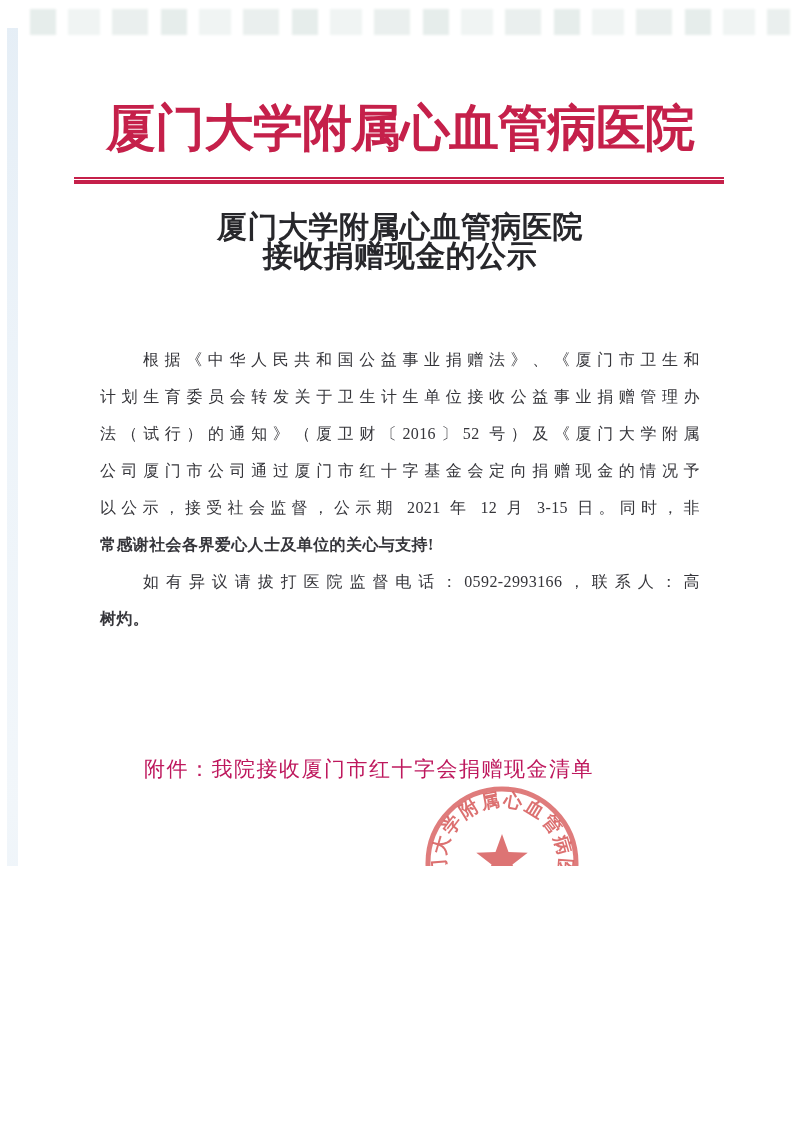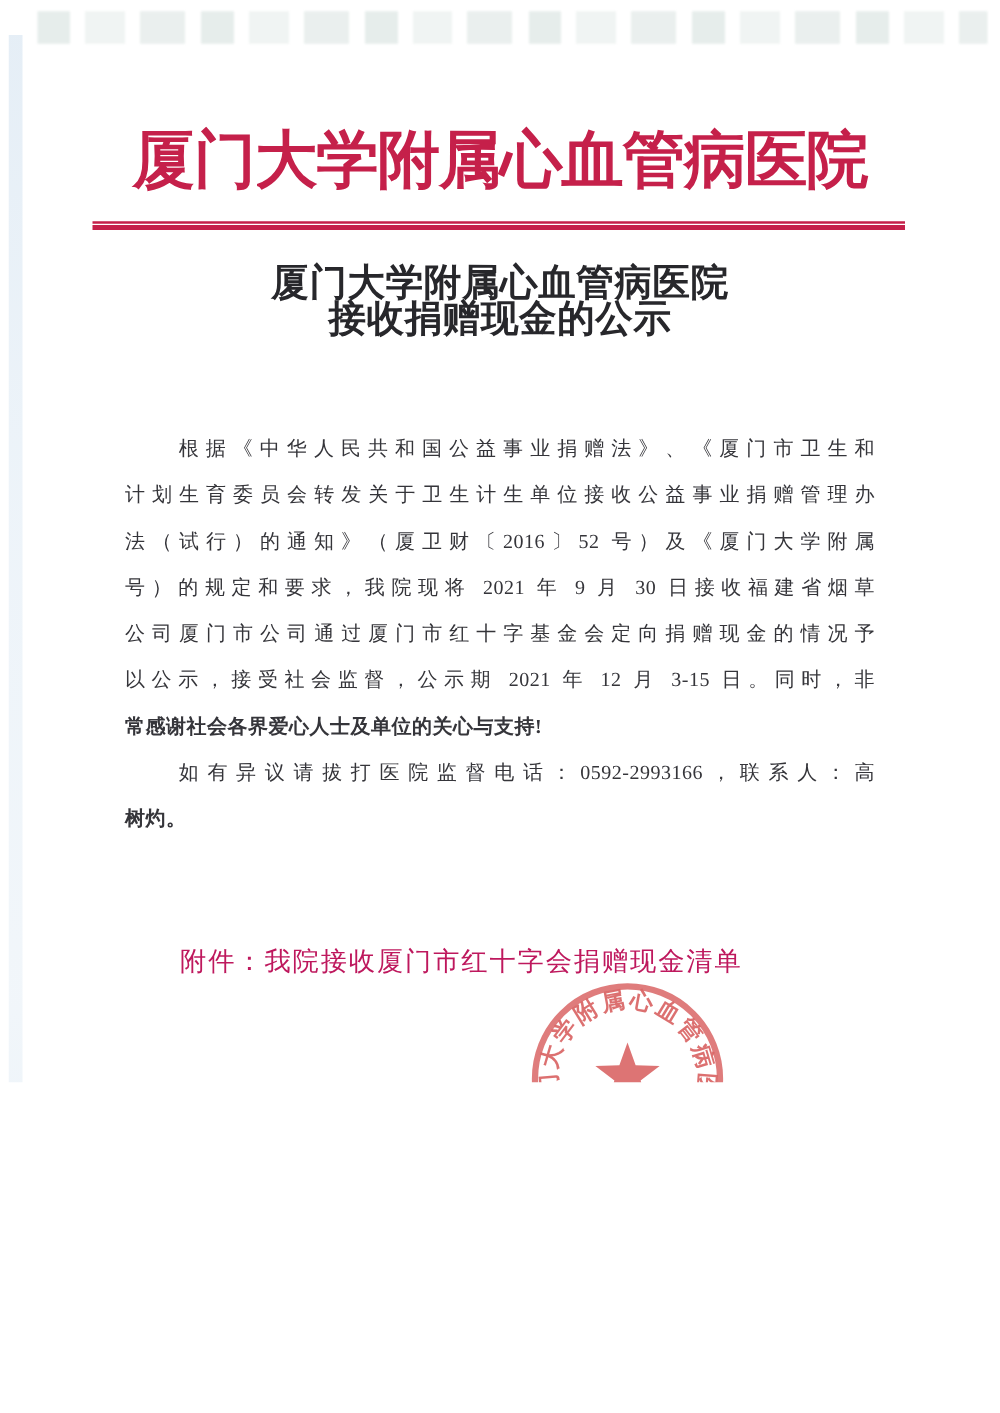--- a/index.html
+++ b/index.html
@@ -102,21 +102,20 @@
     <div class="thick"></div>
   </div>
 
   <div class="doc-title l1">厦门大学附属心血管病医院</div>
   <div class="doc-title l2">接收捐赠现金的公示</div>
 
   <div class="body-block">
     <div class="line indent">根据《中华人民共和国公益事业捐赠法》、《厦门市卫生和</div>
     <div class="line">计划生育委员会转发关于卫生计生单位接收公益事业捐赠管理办</div>
     <div class="line">法（试行）的通知》（厦卫财〔2016〕52 号）及《厦门大学附属</div>
-    <div class="line">号）的规定和要求，我院现将 2021 年 9 月 30 日接收福建省烟草</div>
     <div class="line">公司厦门市公司通过厦门市红十字基金会定向捐赠现金的情况予</div>
     <div class="line">以公示，接受社会监督，公示期 2021 年 12 月 3-15 日。同时，非</div>
     <div class="line last">常感谢社会各界爱心人士及单位的关心与支持!</div>
     <div class="line indent">如有异议请拔打医院监督电话：0592-2993166，联系人：高</div>
     <div class="line last">树灼。</div>
   </div>
 
   <div class="attachment">附件：我院接收厦门市红十字会捐赠现金清单</div>
 
   <div class="sig-org">厦门大学附属心血管病医院</div>

